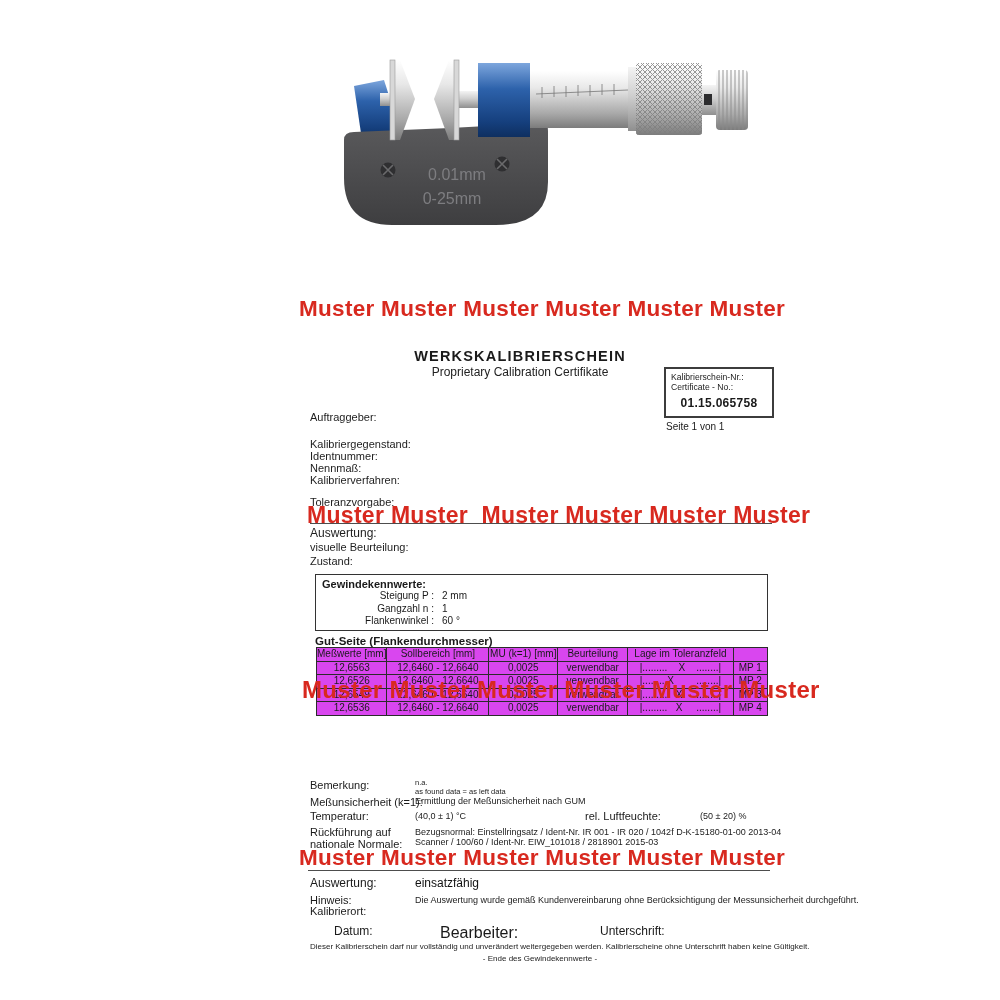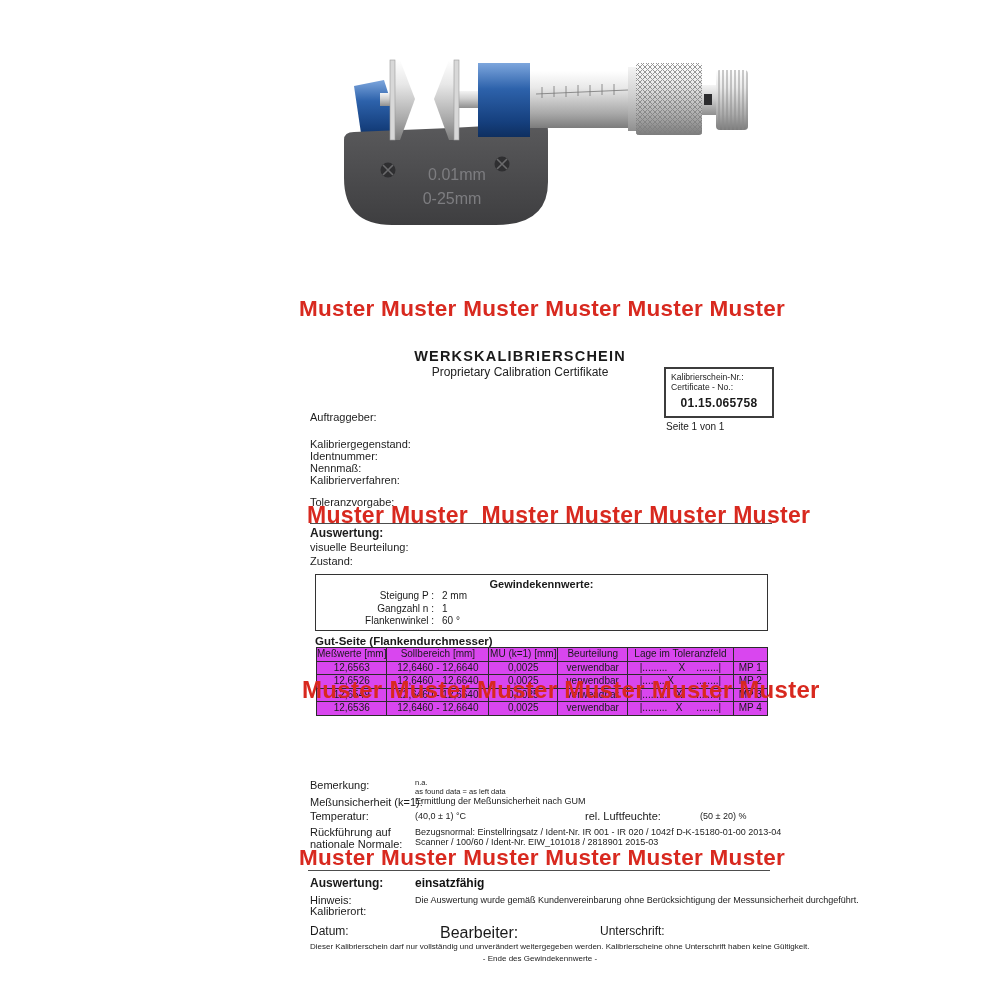--- a/index.html
+++ b/index.html
@@ -18,25 +18,25 @@
   
   .doc-title { position:absolute; left:300px; top:348px; width:440px; text-align:center; font-size:14.5px; font-weight:bold; letter-spacing:1.2px; }
   .doc-subtitle { position:absolute; left:300px; top:365px; width:440px; text-align:center; font-size:12px; color:#222; }
 
   .cert-box { position:absolute; left:664px; top:367px; width:110px; height:51px; border:2px solid #3c3c3c; padding:3px 5px; background:#fff; }
   .cert-box .lbl { font-size:8.6px; line-height:10px; color:#222; }
   .cert-box .num { margin-top:4px; text-align:center; font-size:12px; font-weight:bold; letter-spacing:.3px; }
   .seite { position:absolute; left:666px; top:421px; font-size:10px; }
 
   .field-label { position:absolute; left:310px; font-size:11px; color:#1d1d1d; }
-  .b { font-weight:bold; }
+  .b { font-weight:normal; }
 
   
   .gw-box { position:absolute; left:315px; top:574px; width:453px; height:57px; border:1.5px solid #333; background:#fff; padding:3px 6px; }
-  .gw-title { font-size:11px; font-weight:bold;text-align:center; }
+  .gw-title { font-size:11px; font-weight:bold; }
   .gw-row { display:flex; font-size:10px; line-height:12.5px; }
   .gw-row .gl { width:112px; text-align:right; }
   .gw-row .gv { padding-left:8px; white-space:pre; }
 
   .gut-title { position:absolute; left:315px; top:635px; font-size:11.5px; font-weight:bold; }
 
   
   table.mt { position:absolute; left:316px; top:647px; width:452px; border-collapse:collapse; z-index:2; background:#d946ef; }
   table.mt th, table.mt td { border:1px solid #2b2b2b; font-size:10px; font-weight:normal; text-align:center; padding:0; height:12.5px; line-height:12.5px; white-space:pre; overflow:hidden; }
   table.mt th { font-size:10px; }
@@ -267,20 +267,20 @@
   <div class="hairline" style="left:308px; top:870px; width:462px;"></div>
 
   <div class="pair-label b" style="top:876px; font-size:12px;">Auswertung:</div>
   <div class="pair-value b" style="top:876px; font-size:12px; color:#111;">einsatzfähig</div>
 
   <div class="pair-label" style="top:894px;">Hinweis:</div>
   <div class="pair-value" style="top:895px; white-space:nowrap;">Die Auswertung wurde gemäß Kundenvereinbarung ohne Berücksichtigung der Messunsicherheit durchgeführt.</div>
 
   <div class="pair-label" style="top:905px;">Kalibrierort:</div>
 
-  <div class="pair-label" style="top:924px; font-size:12px;">Datum:</div>
+  <div class="pair-label" style="top:924px; font-size:12px;margin-left:24px;">Datum:</div>
   <div class="pair-label" style="left:440px; top:924px; font-size:16px;">Bearbeiter:</div>
   <div class="pair-label" style="left:600px; top:924px; font-size:12px;">Unterschrift:</div>
 
   <div class="footnote" style="left:310px; top:942px;">Dieser Kalibrierschein darf nur vollständig und unverändert weitergegeben werden. Kalibrierscheine ohne Unterschrift haben keine Gültigkeit.</div>
   <div class="footnote" style="left:310px; top:954px; width:460px; text-align:center;">- Ende des Gewindekennwerte -</div>
 
 </div>
 
 </body></html>

